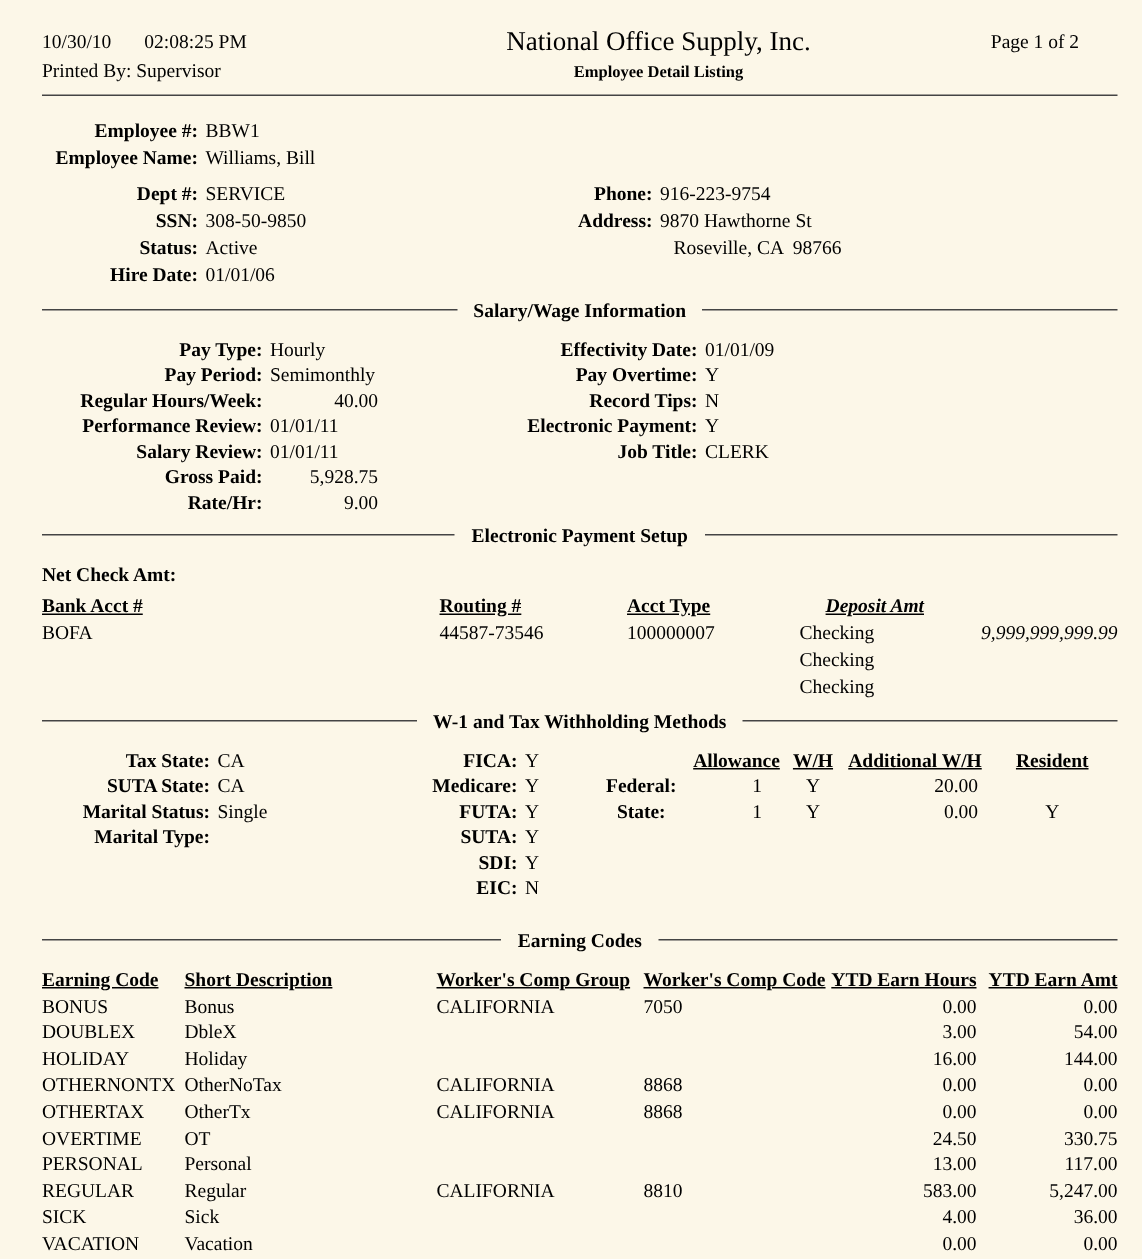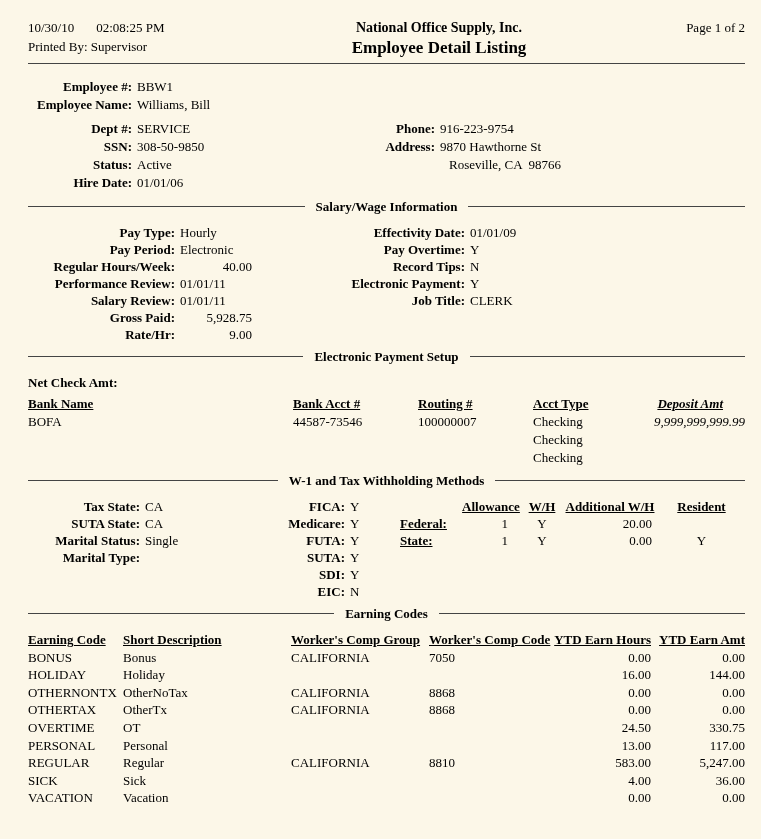--- a/index.html
+++ b/index.html
@@ -12,23 +12,23 @@
     font-family: "Liberation Serif", "DejaVu Serif", serif;
     font-size: 13px;
     padding: 18px 16px 6px 28px;
   }
 
   
   .rpt-header { display: flex; }
   .hdr-left { width: 215px; line-height: 19px; font-family: Liberation Serif, serif; }
   .hdr-date { display: inline-block; margin-right: 22px; }
   .hdr-center { flex: 1; text-align: center; }
-  .company { font-weight: bold; font-size: 14px; line-height: 19px; }
-  .rpt-title { font-weight: bold; font-size: 17px; line-height: 22px; }
-  .hdr-right { width: 110px; text-align: right; line-height: 19px; }
+  .company { font-weight: normal; font-size: 18px; line-height: 19px; }
+  .rpt-title { font-weight: bold; font-size: 11px; line-height: 22px; }
+  .hdr-right { width: 110px; text-align: center; line-height: 19px; }
   .rule { border-top: 1px solid #444; margin: 4px 0 14px; }
 
   
   .pair { display: grid; grid-template-columns: var(--lw, 100px) 1fr; column-gap: 5px; line-height: 18px; }
   .lbl { font-weight: bold; text-align: right; white-space: pre; }
   .val { white-space: pre; }
 
   .emp-top { --lw: 104px; margin-bottom: 6px; }
   .emp-cols { display: flex; margin-bottom: 6px; }
   .emp-left { width: 345px; --lw: 104px; }
@@ -51,27 +51,27 @@
 
   
   .net-check { font-weight: bold; line-height: 17px; margin-bottom: 4px; }
   .bank-table { margin-bottom: 5px; }
   .bank-row { display: grid; grid-template-columns: 265px 125px 115px 105px 1fr; line-height: 18px; }
   .bank-row .c-amt { text-align: right; font-style: italic; }
   .bank-row.head .c-amt { padding-right: 22px; }
   .h { font-weight: bold; text-decoration: underline; }
 
   
-  .w4-cols { display: flex; margin-bottom: 5px; }
+  .w4-cols { display: flex; margin-bottom: 18px; }
   .w4-cols .pair { line-height: 17px; }
   .w4-left { width: 240px; --lw: 112px; }
   .w4-mid { width: 132px; --lw: 77px; }
   .w4-table { flex: 1; }
   .w4-row { display: grid; grid-template-columns: 60px 62px 40px 96px 1fr; line-height: 17px; }
-  .w4-row .c-lbl { font-weight: bold; text-align: left; padding-right: 5px; text-decoration: underline; }
+  .w4-row .c-lbl { font-weight: bold; text-align: center; padding-right: 5px; }
   .h-allow, .h-wh, .h-add, .h-res { text-align: center; }
   .c-allow { text-align: right; padding-right: 14px; }
   .c-wh { text-align: center; }
   .c-add { text-align: right; padding-right: 6px; }
   .c-res { text-align: center; }
 
   
   .earn-row { display: grid; grid-template-columns: 95px 168px 138px 122px 100px 1fr; line-height: 17.6px; }
   .earn-row .c-hours, .earn-row .c-amt { text-align: right; }
 </style>
@@ -153,21 +153,21 @@
 
 <div class="salary-cols">
   <div class="pairs salary-left">
 
   <div class="pair">
       <span class="lbl">Pay Type:</span>
       <span class="val">Hourly</span>
     </div>
       <div class="pair">
       <span class="lbl">Pay Period:</span>
-      <span class="val">Electronic</span>
+      <span class="val">Semimonthly</span>
     </div>
       <div class="pair">
       <span class="lbl">Regular Hours/Week:</span>
       <span class="val">40.00</span>
     </div>
       <div class="pair">
       <span class="lbl">Performance Review:</span>
       <span class="val">01/01/11</span>
     </div>
       <div class="pair">
@@ -211,21 +211,20 @@
 <div class="divider">
   <span class="dline"></span>
   <span class="dtext">Electronic Payment Setup</span>
   <span class="dline"></span>
 </div>
 
 <div class="net-check">Net Check Amt:</div>
 
 <div class="bank-table">
   <div class="bank-row head">
-    <span class="h">Bank Name</span>
     <span class="h">Bank Acct #</span>
     <span class="h">Routing #</span>
     <span class="h">Acct Type</span>
     <span class="h c-amt">Deposit Amt</span>
   </div>
   <div>
 
   <div class="bank-row">
       <span>BOFA</span>
       <span>44587-73546</span>
@@ -349,20 +348,28 @@
 
 <div class="earn-row">
     <span>BONUS</span>
     <span>Bonus</span>
     <span>CALIFORNIA</span>
     <span>7050</span>
     <span class="c-hours">0.00</span>
     <span class="c-amt">0.00</span>
   </div>
     <div class="earn-row">
+    <span>DOUBLEX</span>
+    <span>DbleX</span>
+    <span></span>
+    <span></span>
+    <span class="c-hours">3.00</span>
+    <span class="c-amt">54.00</span>
+  </div>
+    <div class="earn-row">
     <span>HOLIDAY</span>
     <span>Holiday</span>
     <span></span>
     <span></span>
     <span class="c-hours">16.00</span>
     <span class="c-amt">144.00</span>
   </div>
     <div class="earn-row">
     <span>OTHERNONTX</span>
     <span>OtherNoTax</span>

